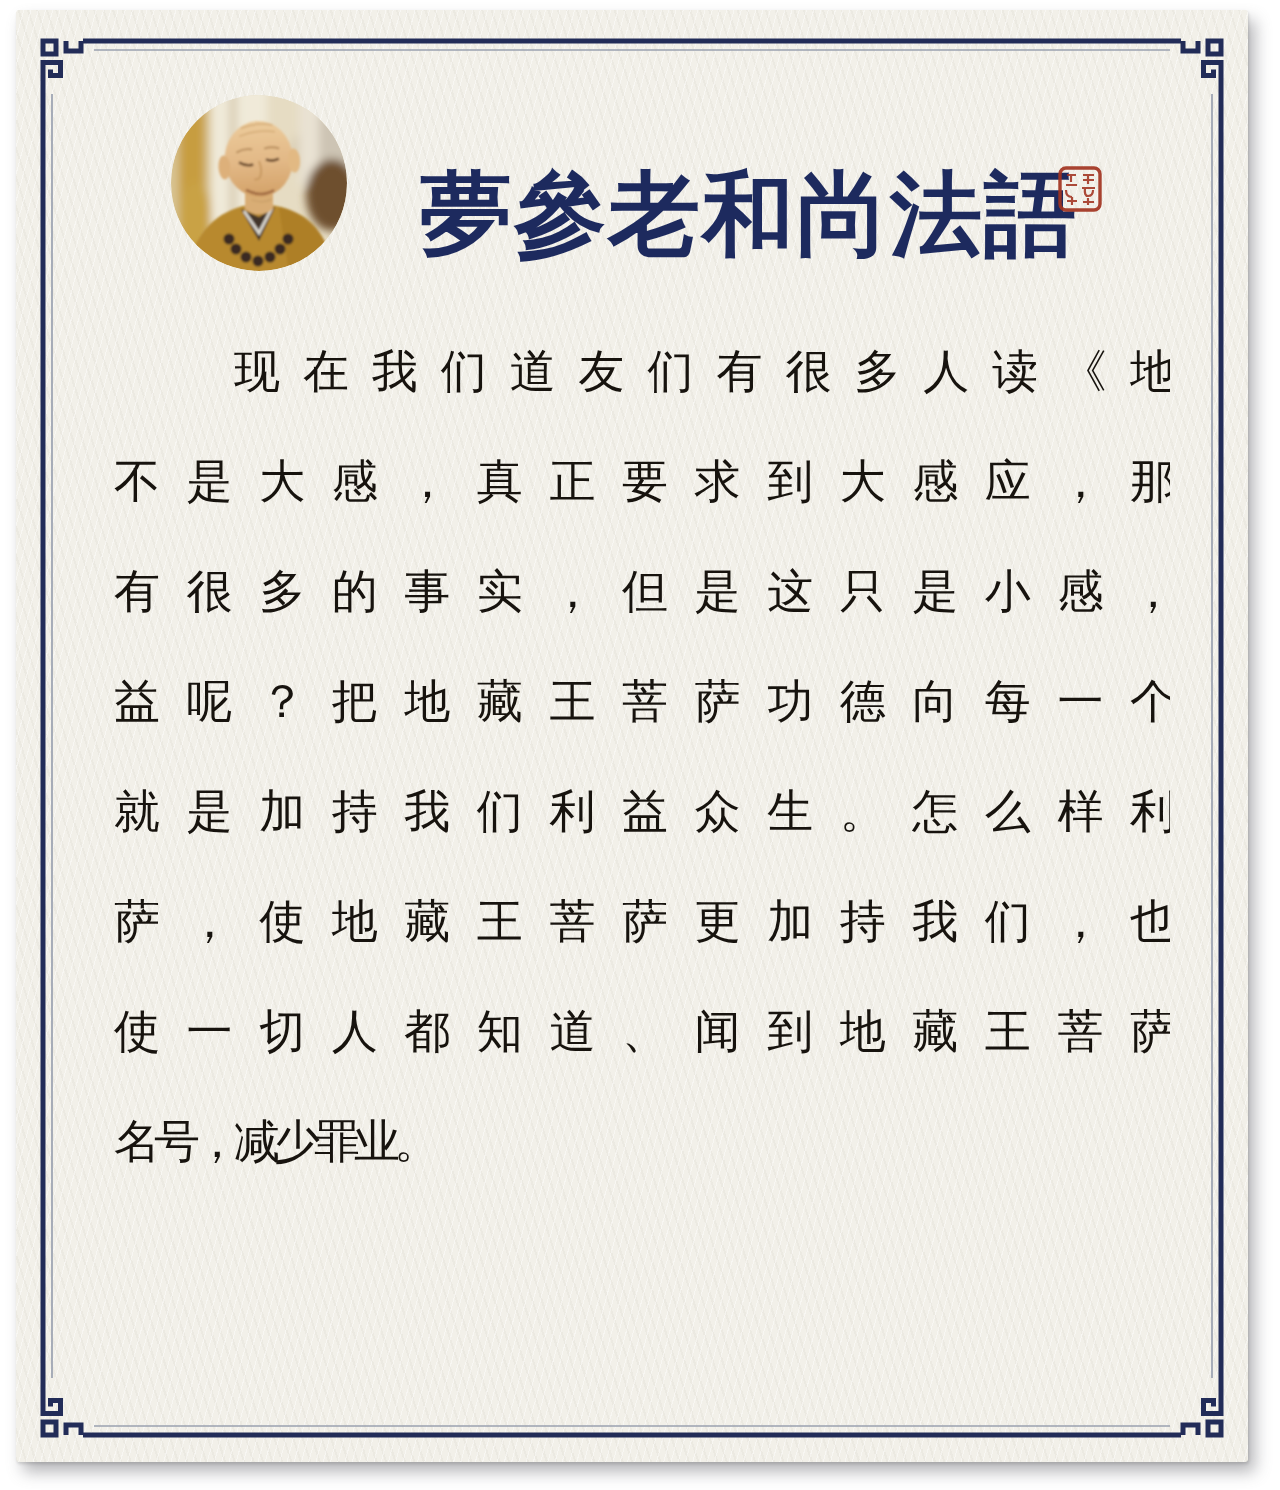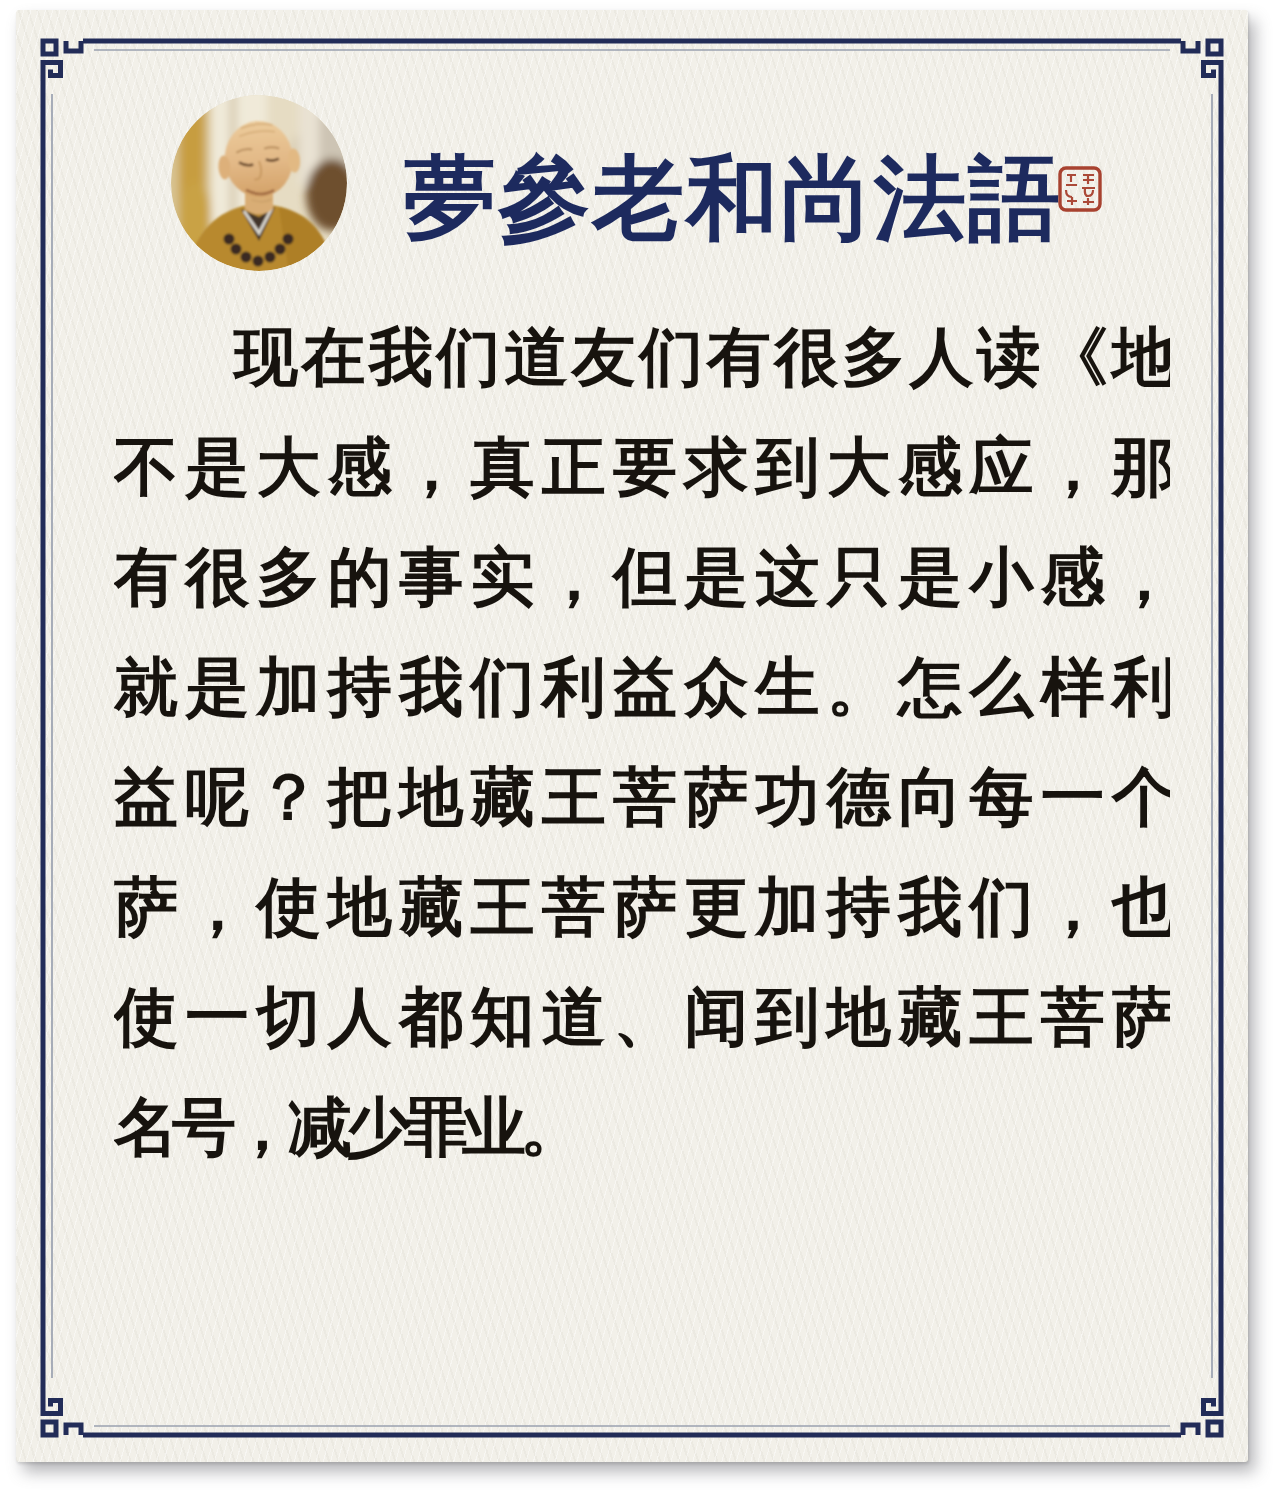--- a/index.html
+++ b/index.html
@@ -20,33 +20,33 @@
     box-shadow: 1px 2px 3px rgba(0,0,0,.12), 7px 10px 16px rgba(96,96,102,.45);
     border-radius:3px;
   }
   .frame{position:absolute;left:0;top:0;width:1232px;height:1452px;}
   .avatar{
     position:absolute;left:155px;top:85px;width:176px;height:176px;
     border-radius:50%;overflow:hidden;
   }
   .title{
     position:absolute;left:388px;top:118px;width:660px;height:140px;
-    margin:0;
+    margin:16px;
     font-size:92px;line-height:140px;
     font-weight:bold;
     color:#1d2a5e;
     letter-spacing:2px;
     white-space:nowrap;
   }
   .seal{position:absolute;left:1042px;top:156px;width:44px;height:46px;}
   .text{
-    position:absolute;left:98px;top:292px;width:1056px;
+    position:absolute;left:98px;top:306px;width:1056px;
     color:#17130e;
-    font-size:64px;
-    font-weight:700;
+    font-size:46px;
+    font-weight:400;
   }
   .line{
     height:110px;line-height:110px;
     letter-spacing:-6px;
     text-align:justify;
     text-align-last:justify;
     text-justify:inter-character;
     overflow:hidden;
   }
   .line.indent{text-indent:120px;}
@@ -143,20 +143,20 @@
         <path d="M8,19 h11 M8,24 q0,7 6,7"></path>
         <path d="M9,35 h10 M14,31 v8"></path>
       </g>
     </svg>
   </div>
 
   <div class="text">
     <div class="line indent">现在我们道友们有很多人读《地</div>
     <div class="line">不是大感，真正要求到大感应，那</div>
     <div class="line">有很多的事实，但是这只是小感，</div>
+    <div class="line">益呢？把地藏王菩萨功德向每一个</div>
     <div class="line">就是加持我们利益众生。怎么样利</div>
-    <div class="line">益呢？把地藏王菩萨功德向每一个</div>
     <div class="line">萨，使地藏王菩萨更加持我们，也</div>
     <div class="line">使一切人都知道、闻到地藏王菩萨</div>
     <div class="line last">名号，减少罪业。</div>
   </div>
 
 </div>
 
 </body></html>

